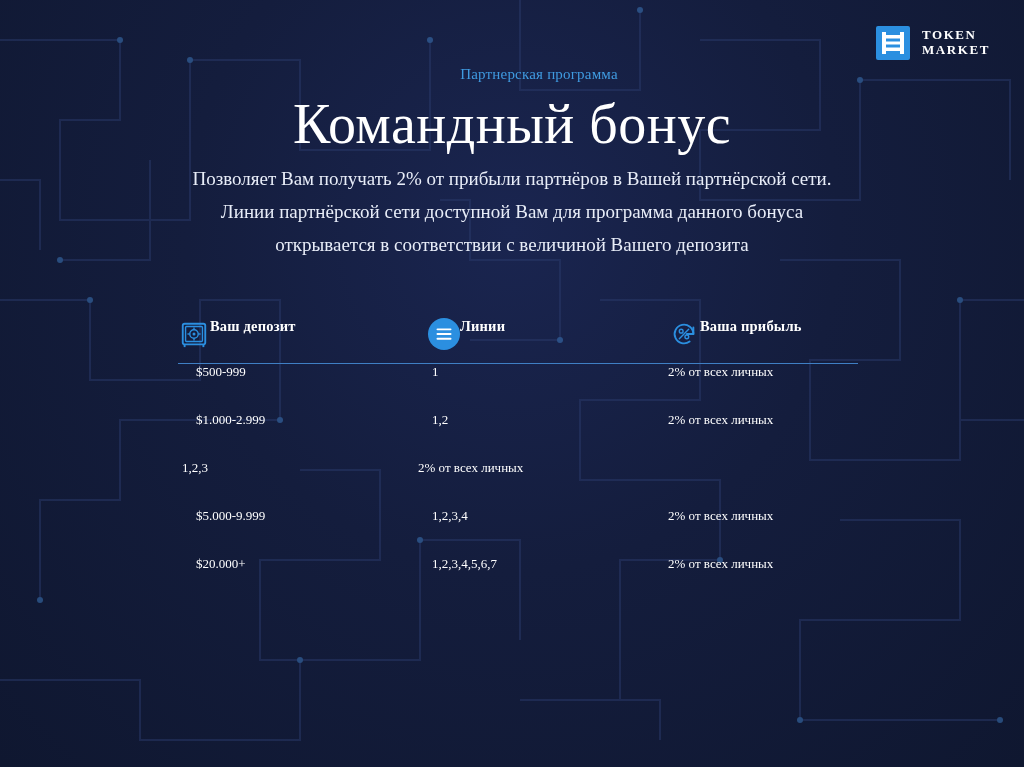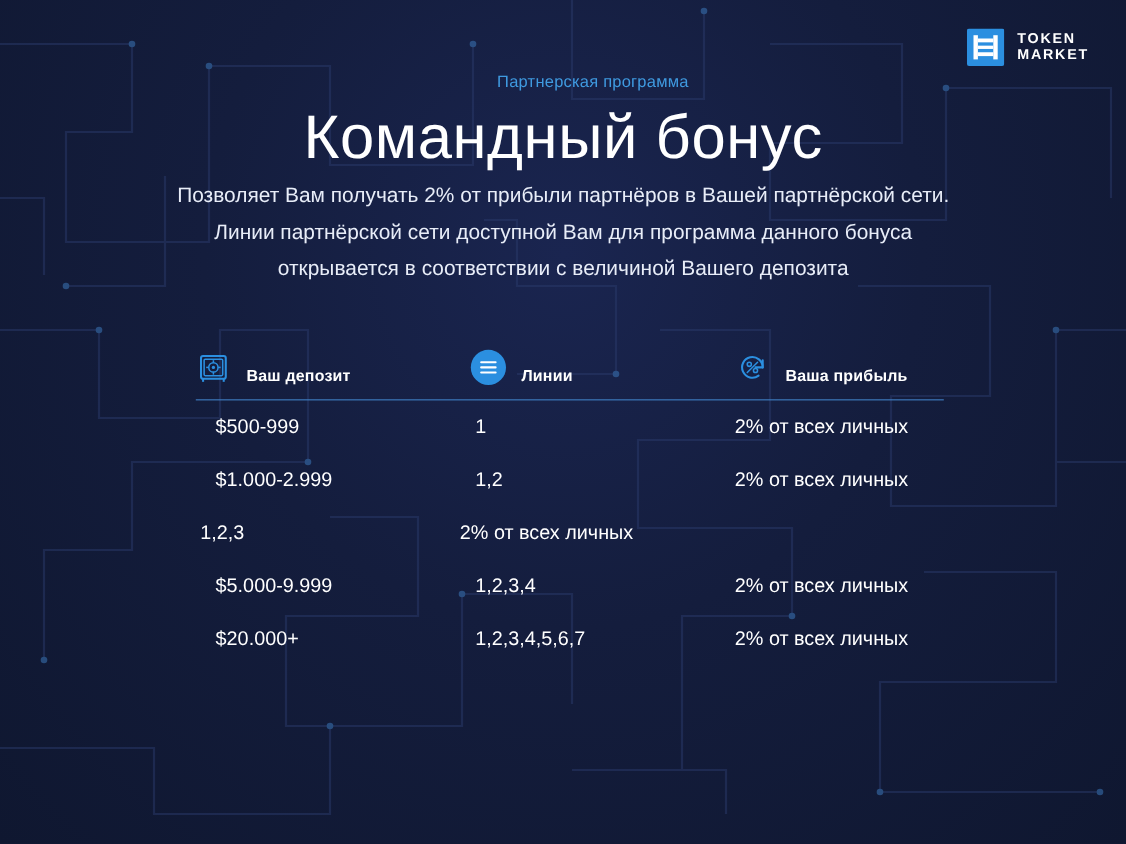--- a/index.html
+++ b/index.html
@@ -15,20 +15,21 @@
     color: #ffffff;
   }
 
   .slide {
     position: relative;
     width: 1024px;
     height: 767px;
     background:
       radial-gradient(ellipse at 50% 30%, #1a2550 0%, #141d3d 45%, #0f1730 100%);
     overflow: hidden;
+    font-family: Liberation Serif, serif;
   }
 
   
   .circuit {
     position: absolute;
     inset: 0;
     opacity: 0.5;
     pointer-events: none;
   }
 
@@ -103,22 +104,21 @@
     align-items: center;
     height: 58px;
     border-bottom: 1px solid #3f7fc4;
   }
   .col-deposit { width: 250px; }
   .col-lines   { width: 240px; }
   .col-profit  { width: 190px; }
 
   .th {
     display: flex;
-    align-items: flex-end;
-    gap: 14px;
+    align-items: flex-start;
   }
   .th-label {
     font-size: 14.5px;
     font-weight: bold;
     color: #ffffff;
     letter-spacing: 0.2px;
   }
 
   .icon-circle {
     width: 32px;
@@ -134,23 +134,23 @@
     width: 32px;
     height: 32px;
     display: flex;
     align-items: center;
     justify-content: center;
     flex: none;
   }
 
   .row {
     display: flex;
-    align-items: center;
+    align-items: flex-start;
     height: 48px;
-    font-size: 18px;
+    font-size: 13px;
     color: #ffffff;
   }
   .cell-deposit {
     width: 250px;
     padding-left: 18px;
     box-sizing: border-box;
   }
   .cell-lines {
     width: 240px;
     padding-left: 4px;

